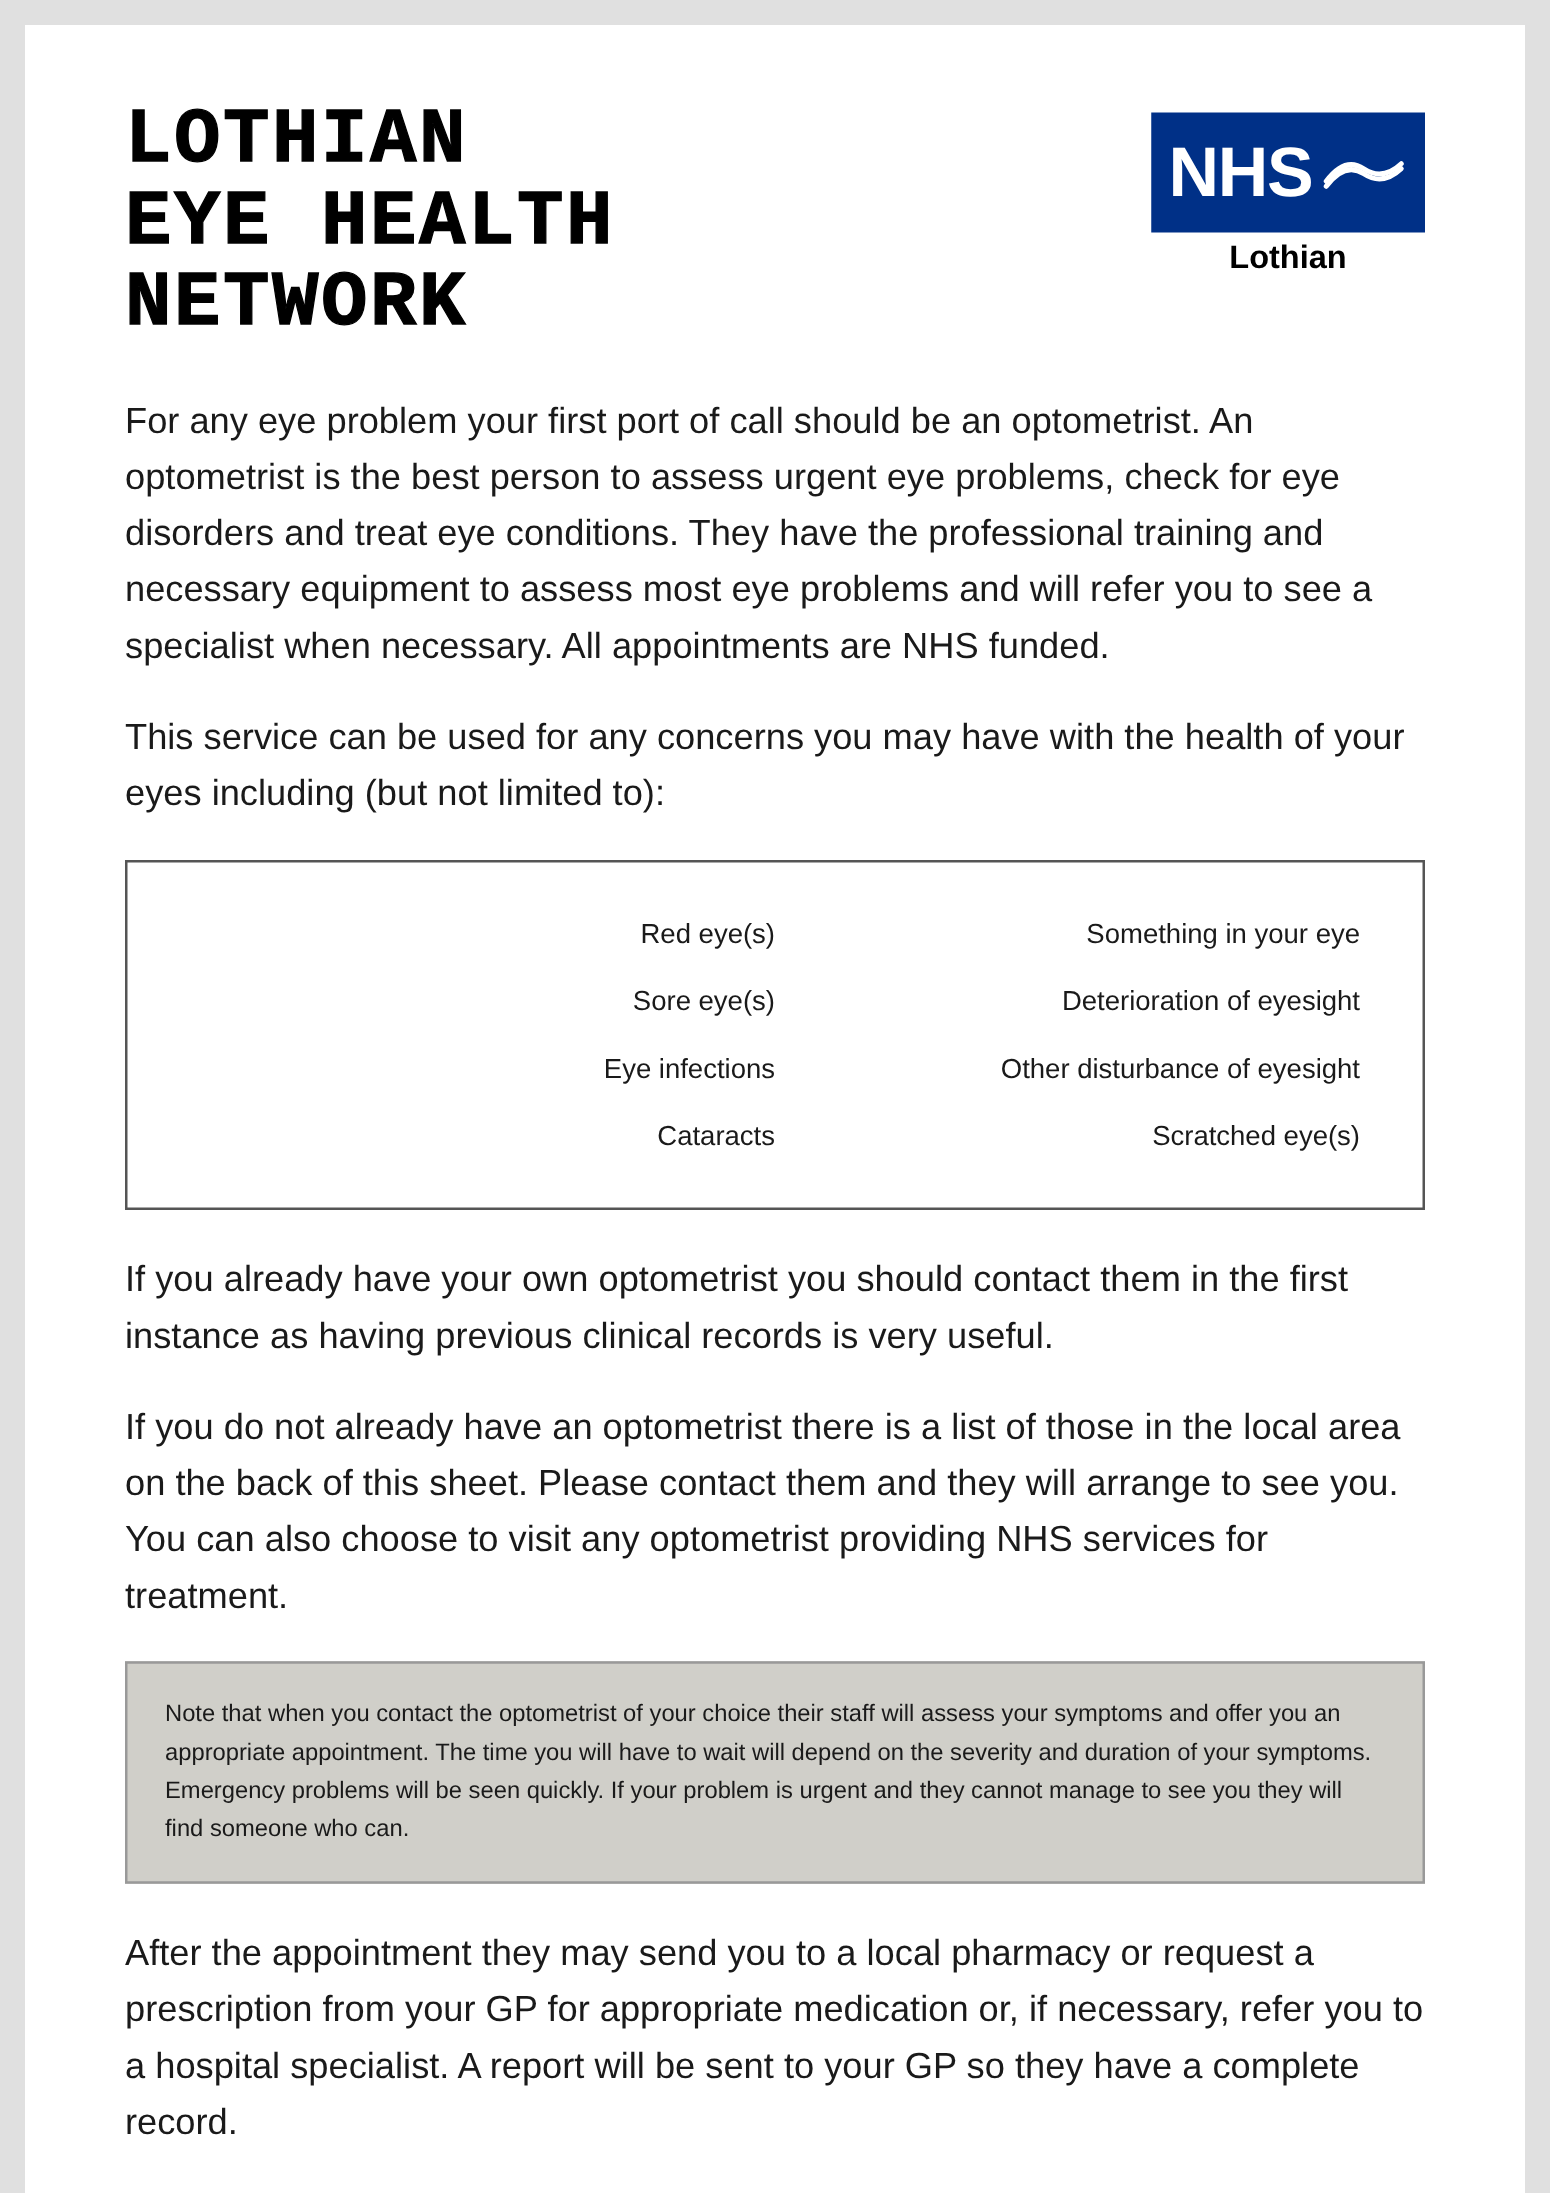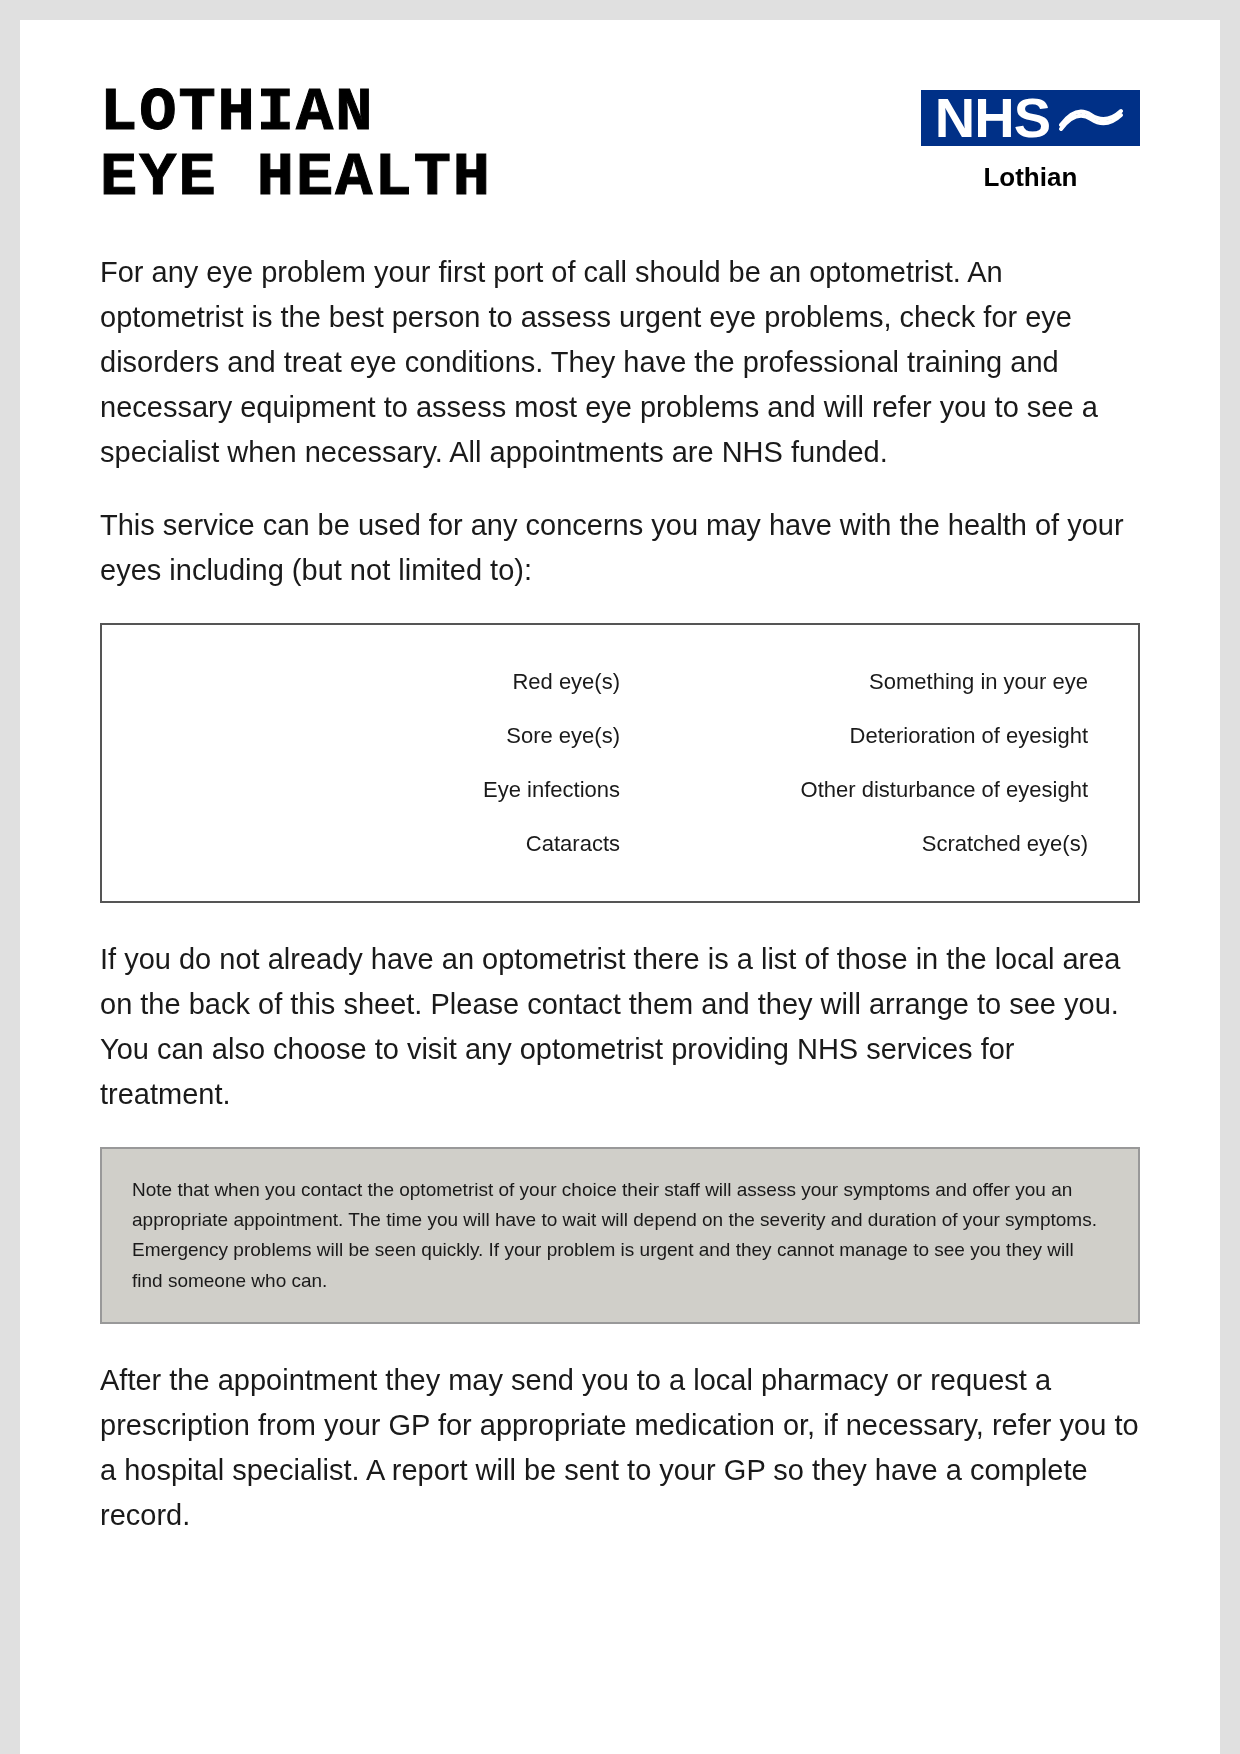--- a/index.html
+++ b/index.html
@@ -48,25 +48,25 @@
 
     .nhs-logo {
       display: flex;
       flex-direction: column;
       align-items: center;
       margin-top: 10px;
     }
 
     .nhs-logo-box {
       background: #003087;
-      padding: 0 14px;
+      padding: 20px 14px;
       display: flex;
       align-items: center;
       gap: 6px;
-      margin-bottom: 16px;
+      margin-bottom: 4px;
     }
 
     .nhs-text-large {
       color: #ffffff;
       font-size: 56px;
       font-weight: 900;
       font-family: 'Arial Black', Arial, sans-serif;
       letter-spacing: -1px;
       line-height: 1;
     }
@@ -131,20 +131,21 @@
 </head>
 <body>
 
 <div class="page">
 
   <div class="header">
 
     <div class="org-title">
       <div>LOTHIAN</div>
       <div>EYE HEALTH</div>
+      <div>NETWORK</div>
     </div>
 
     <div class="nhs-logo">
       <div class="nhs-logo-box">
         <span class="nhs-text-large">NHS</span>
         <svg class="nhs-swoosh" viewBox="0 0 70 30" xmlns="http://www.w3.org/2000/svg">
           <path d="M5 22 Q20 2 35 12 Q50 22 65 8" stroke="white" stroke-width="4" fill="none" stroke-linecap="round"></path>
           <path d="M5 26 Q20 6 35 16 Q50 26 65 12" stroke="white" stroke-width="4" fill="none" stroke-linecap="round"></path>
         </svg>
       </div>
@@ -167,20 +168,21 @@
       <div class="condition-item">Deterioration of eyesight</div>
 
       <div class="condition-item">Eye infections</div>
       <div class="condition-item">Other disturbance of eyesight</div>
 
       <div class="condition-item">Cataracts</div>
       <div class="condition-item">Scratched eye(s)</div>
     </div>
   </div>
 
+  <p class="body-text">If you already have your own optometrist you should contact them in the first instance as having previous clinical records is very useful.</p>
 
   <p class="body-text">If you do not already have an optometrist there is a list of those in the local area on the back of this sheet. Please contact them and they will arrange to see you. You can also choose to visit any optometrist providing NHS services for treatment.</p>
 
   <div class="note-box">
     <p class="note-text">Note that when you contact the optometrist of your choice their staff will assess your symptoms and offer you an appropriate appointment.  The time you will have to wait will depend on the severity and duration of your symptoms. Emergency problems will be seen quickly.  If your problem is urgent and they cannot manage to see you they will find someone who can.</p>
   </div>
 
   <p class="body-text">After the appointment they may send you to a local pharmacy or request a prescription from your GP for appropriate medication or, if necessary, refer you to a hospital specialist. A report will be sent to your GP so they have a complete record.</p>
 
 </div>

